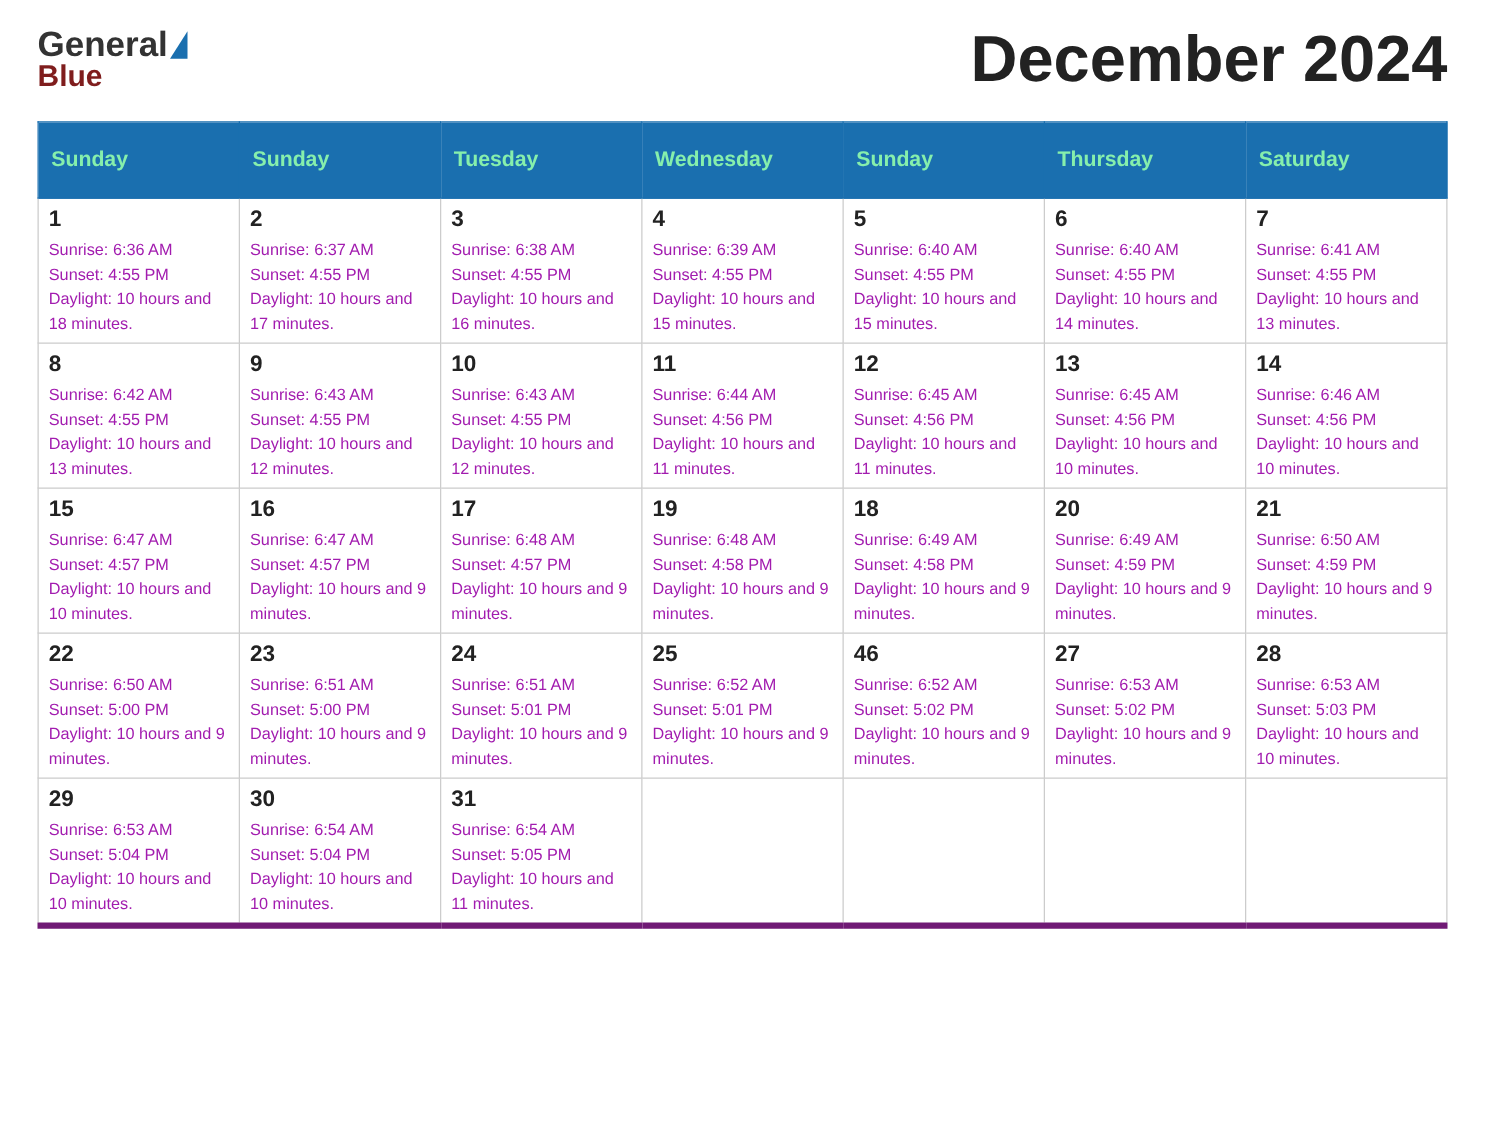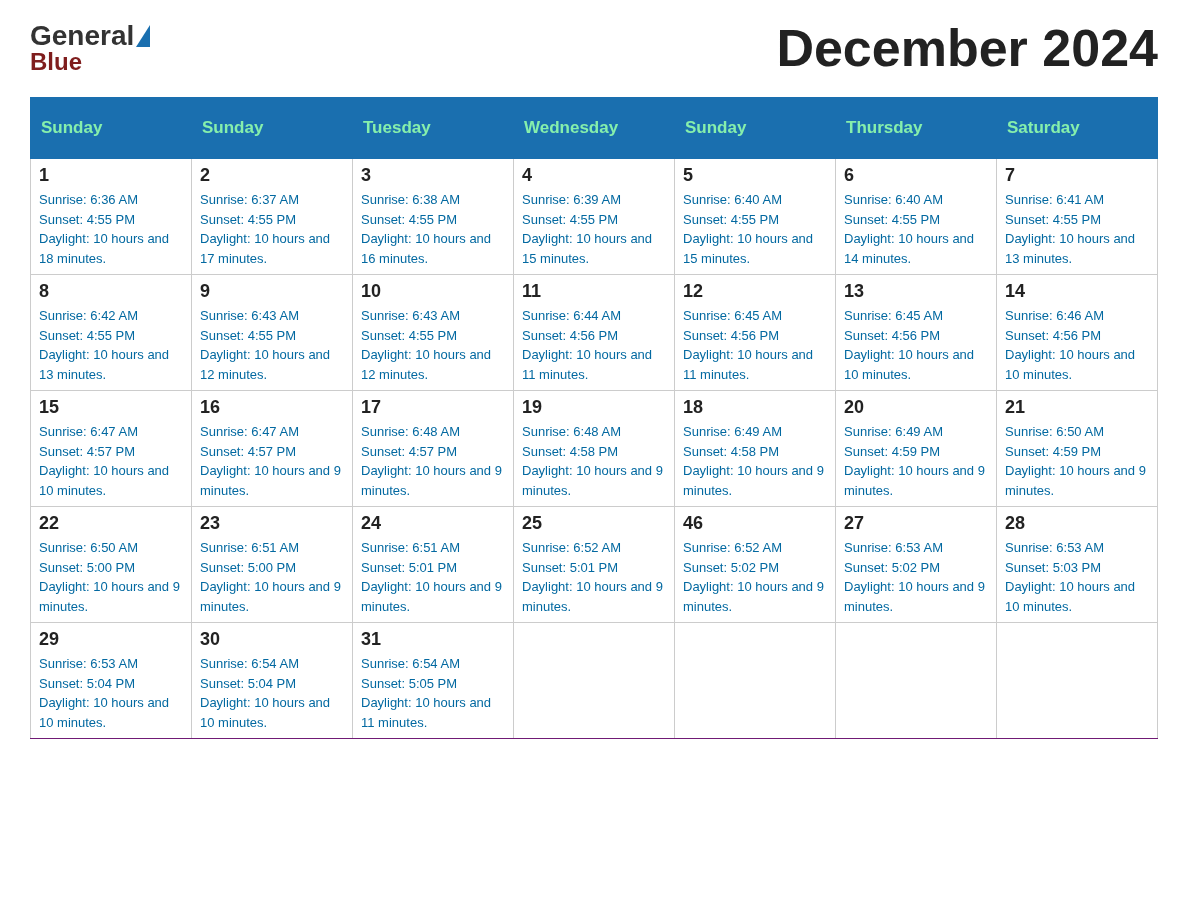--- a/index.html
+++ b/index.html
@@ -81,28 +81,28 @@
     }
     .day-num {
       font-size: 18px;
       font-weight: bold;
       color: #222;
       display: block;
       margin-bottom: 4px;
     }
     .day-info {
       font-size: 13px;
-      color: #0369a1;
+      color: #a21caf;
       line-height: 1.5;
     }
     .empty-cell {
       background: #fff;
     }
     tr:last-child td {
-      border-bottom: 1px solid #701a75;
+      border-bottom: 5px solid #701a75;
     }
   </style>
 </head>
 <body>
 
 <div class="header">
   <div class="logo">
     <div class="logo-text-general">
       General<span class="logo-triangle"></span>
     </div>

